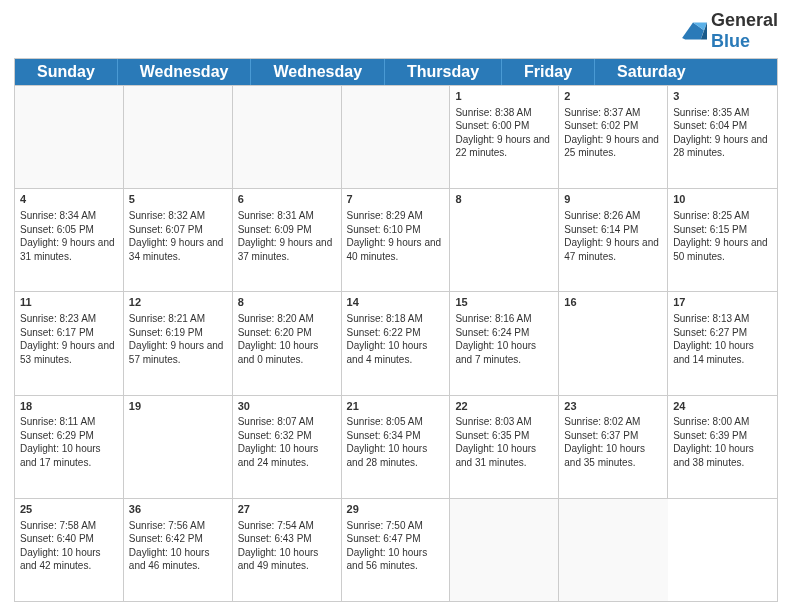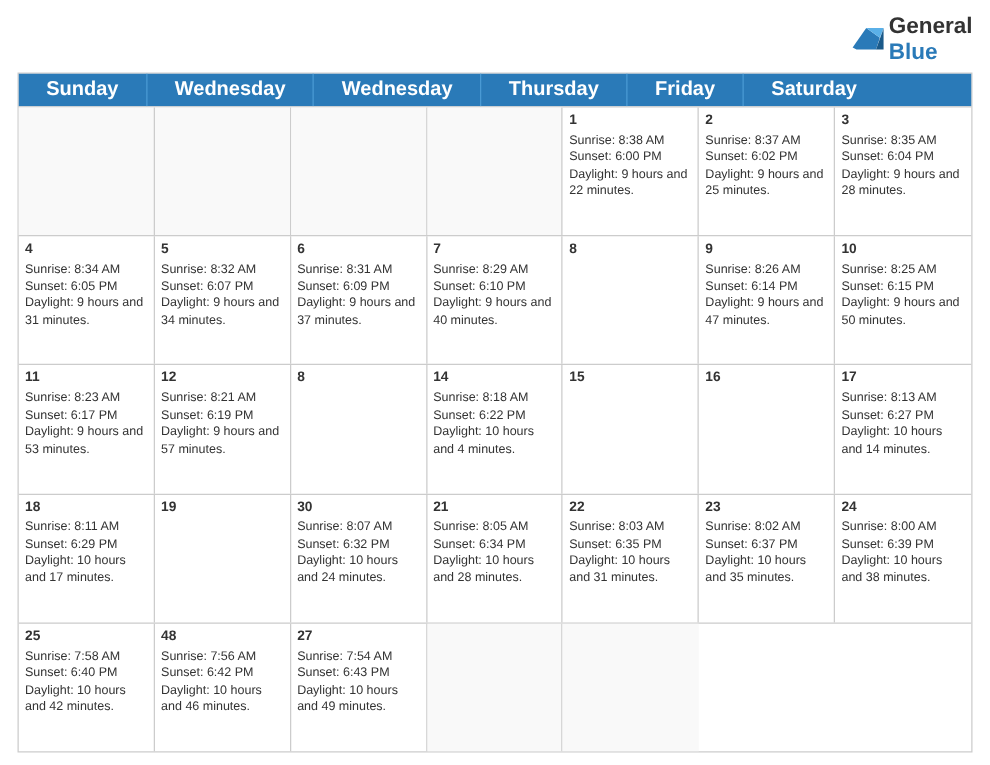--- a/index.html
+++ b/index.html
@@ -180,27 +180,29 @@
           <div class="cal-cell">
             <div class="day-num">11</div>
             <div class="cell-text">Sunrise: 8:23 AM<br>Sunset: 6:17 PM<br>Daylight: 9 hours and 53 minutes.</div>
           </div>
           <div class="cal-cell">
             <div class="day-num">12</div>
             <div class="cell-text">Sunrise: 8:21 AM<br>Sunset: 6:19 PM<br>Daylight: 9 hours and 57 minutes.</div>
           </div>
           <div class="cal-cell">
             <div class="day-num">8</div>
+            <div class="cell-text">Sunrise: 8:20 AM<br>Sunset: 6:20 PM<br>Daylight: 10 hours and 0 minutes.</div>
           </div>
           <div class="cal-cell">
             <div class="day-num">14</div>
             <div class="cell-text">Sunrise: 8:18 AM<br>Sunset: 6:22 PM<br>Daylight: 10 hours and 4 minutes.</div>
           </div>
           <div class="cal-cell">
             <div class="day-num">15</div>
+            <div class="cell-text">Sunrise: 8:16 AM<br>Sunset: 6:24 PM<br>Daylight: 10 hours and 7 minutes.</div>
           </div>
           <div class="cal-cell">
             <div class="day-num">16</div>
           </div>
           <div class="cal-cell">
             <div class="day-num">17</div>
             <div class="cell-text">Sunrise: 8:13 AM<br>Sunset: 6:27 PM<br>Daylight: 10 hours and 14 minutes.</div>
           </div>
         </div>
         <div class="cal-row">
@@ -231,25 +233,29 @@
             <div class="day-num">24</div>
             <div class="cell-text">Sunrise: 8:00 AM<br>Sunset: 6:39 PM<br>Daylight: 10 hours and 38 minutes.</div>
           </div>
         </div>
         <div class="cal-row">
           <div class="cal-cell">
             <div class="day-num">25</div>
             <div class="cell-text">Sunrise: 7:58 AM<br>Sunset: 6:40 PM<br>Daylight: 10 hours and 42 minutes.</div>
           </div>
           <div class="cal-cell">
-            <div class="day-num">48</div>
+            <div class="day-num">36</div>
             <div class="cell-text">Sunrise: 7:56 AM<br>Sunset: 6:42 PM<br>Daylight: 10 hours and 46 minutes.</div>
           </div>
           <div class="cal-cell">
             <div class="day-num">27</div>
             <div class="cell-text">Sunrise: 7:54 AM<br>Sunset: 6:43 PM<br>Daylight: 10 hours and 49 minutes.</div>
+          </div>
+          <div class="cal-cell">
+            <div class="day-num">29</div>
+            <div class="cell-text">Sunrise: 7:50 AM<br>Sunset: 6:47 PM<br>Daylight: 10 hours and 56 minutes.</div>
           </div>
           <div class="cal-cell empty"></div>
           <div class="cal-cell empty"></div>
         </div>
       </div>
   </div>
 </div>
 
 </body></html>

